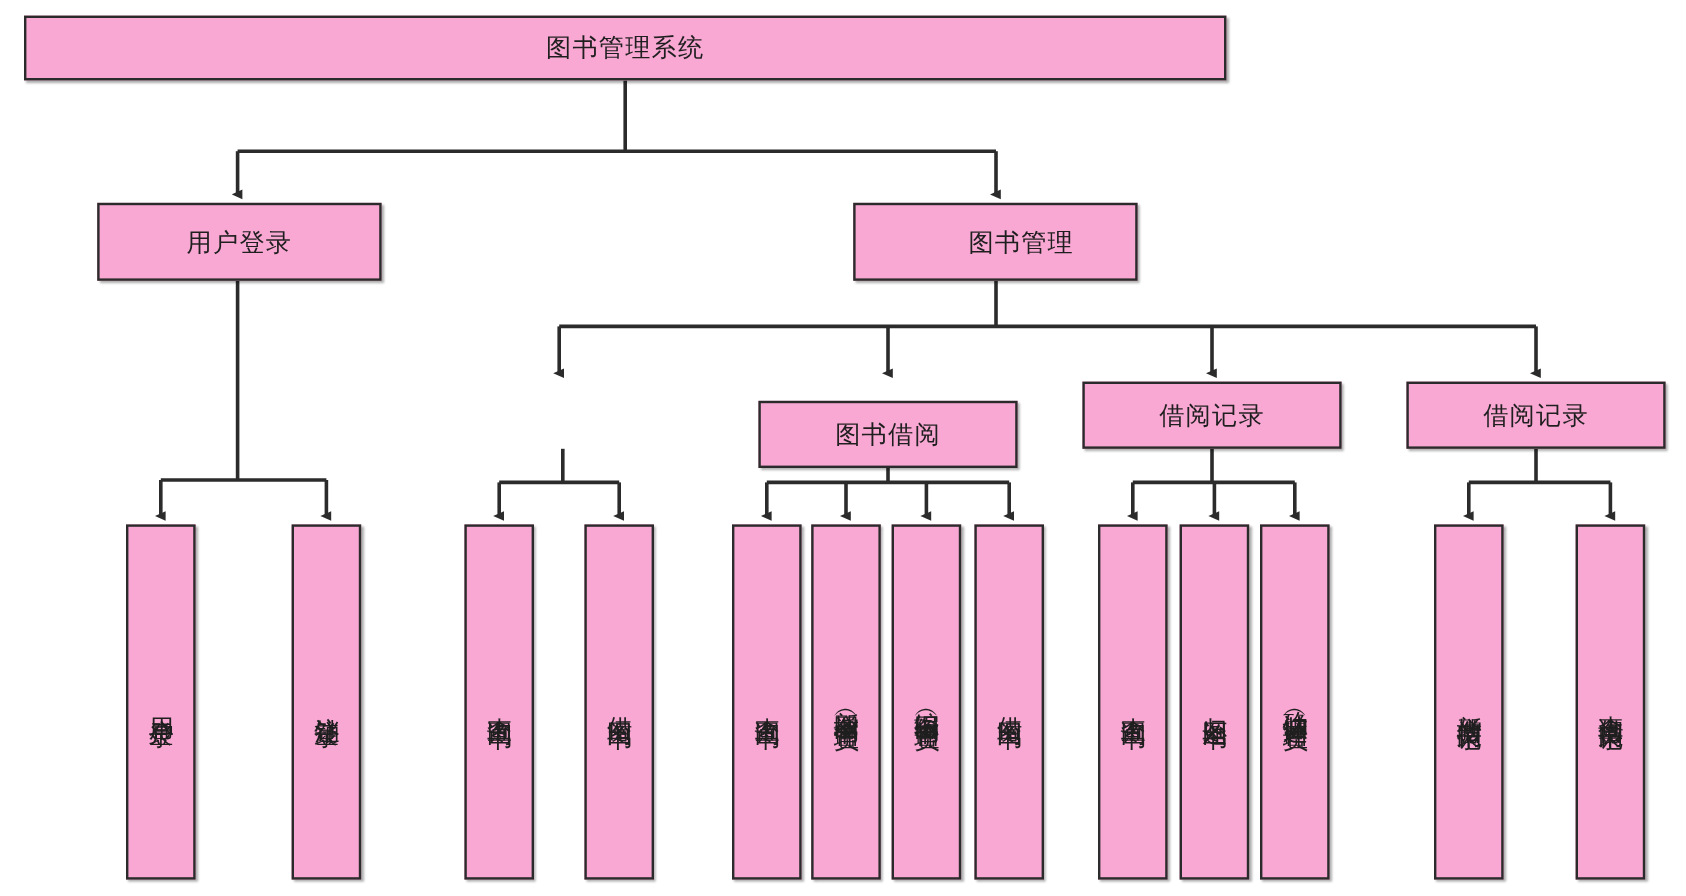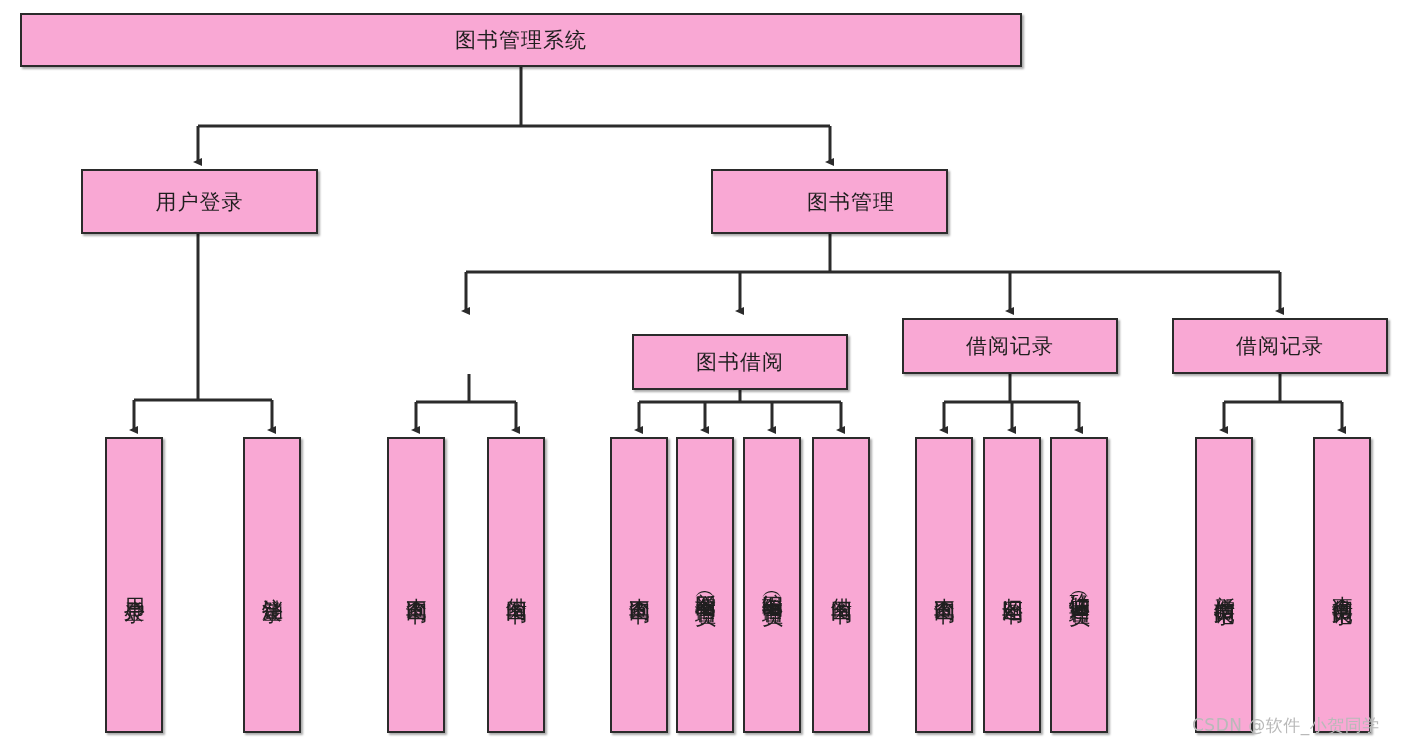--- a/index.html
+++ b/index.html
@@ -179,14 +179,13 @@
   <div class="node vert" id="node-leaf-confirm-return" style="left: 1050px; top: 437px; width: 58px; height: 296px;">
     <span class="vlabel">确认归还（管理员）</span>
   </div>
   <div class="node vert" id="node-leaf-add-record" style="left: 1195px; top: 437px; width: 58px; height: 296px;">
     <span class="vlabel">新增借阅记录</span>
   </div>
   <div class="node vert" id="node-leaf-query-record" style="left: 1313px; top: 437px; width: 58px; height: 296px;">
     <span class="vlabel">查询借阅记录</span>
   </div>
 
-  <div id="watermark">CSDN @软件_小贺同学</div>
 </div>
 
 </body></html>

